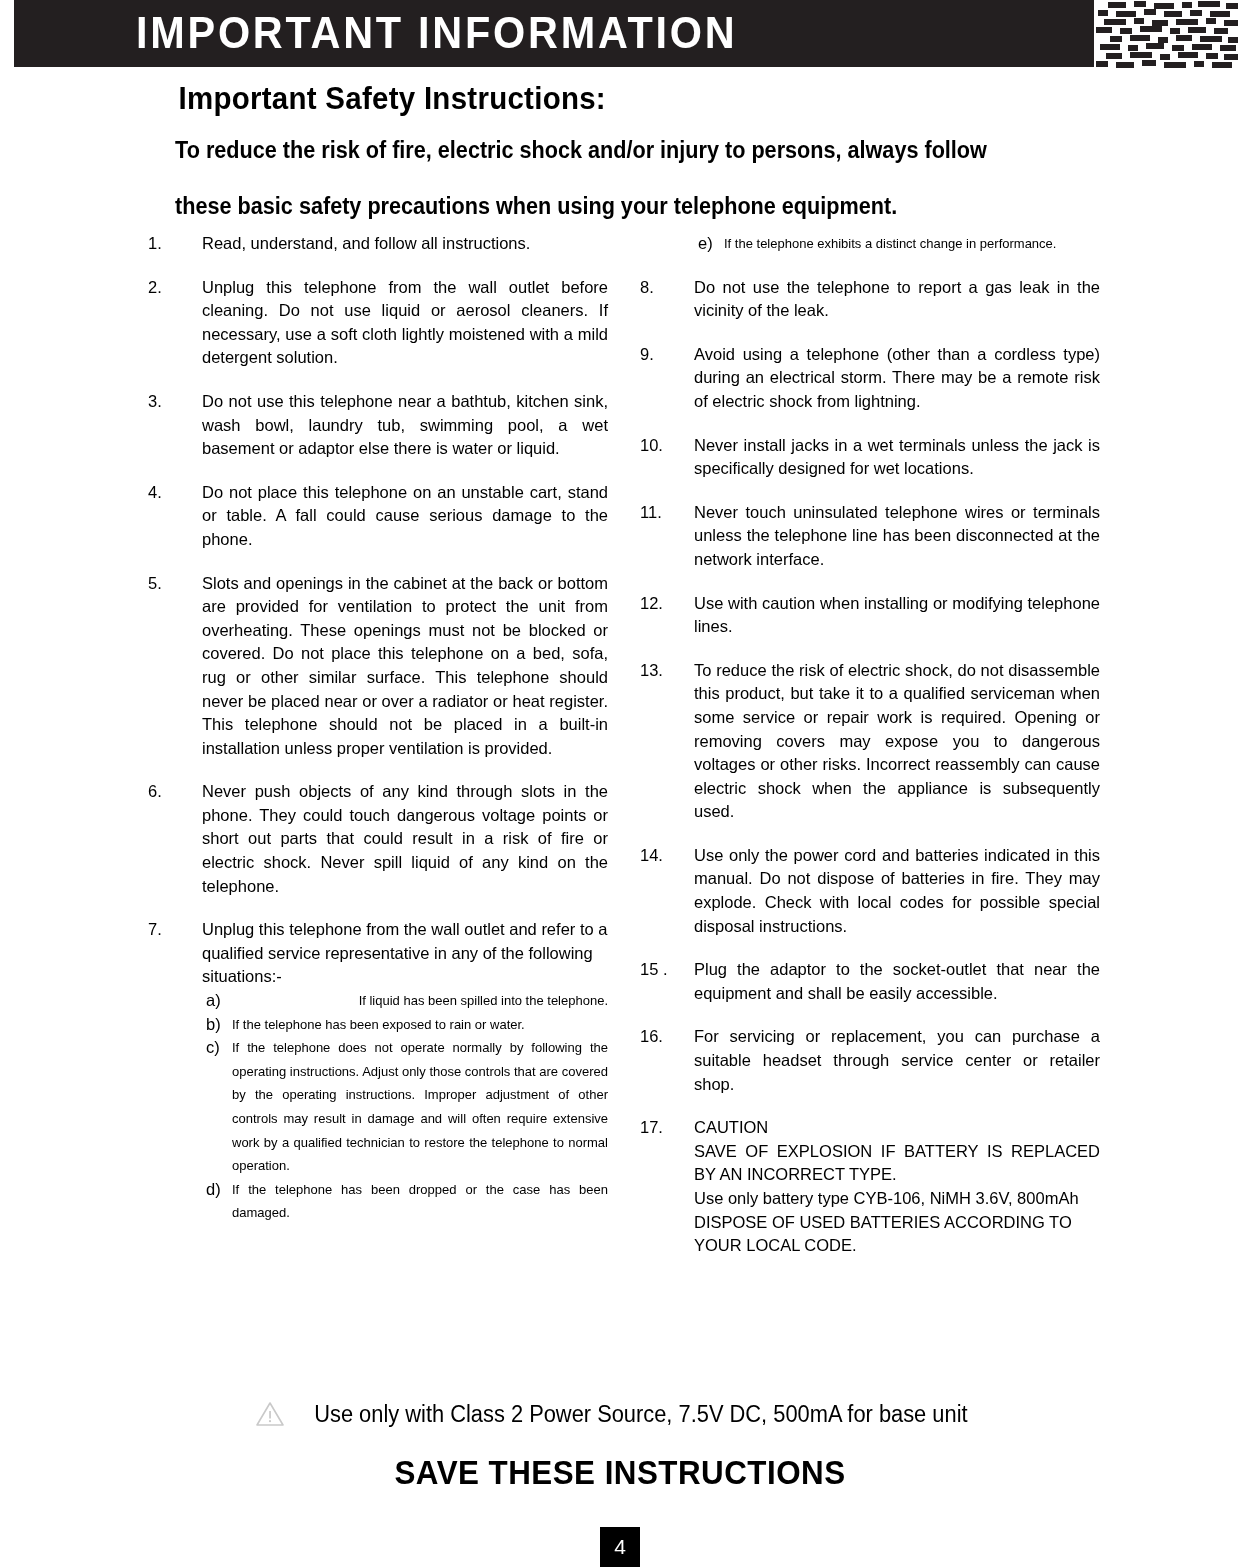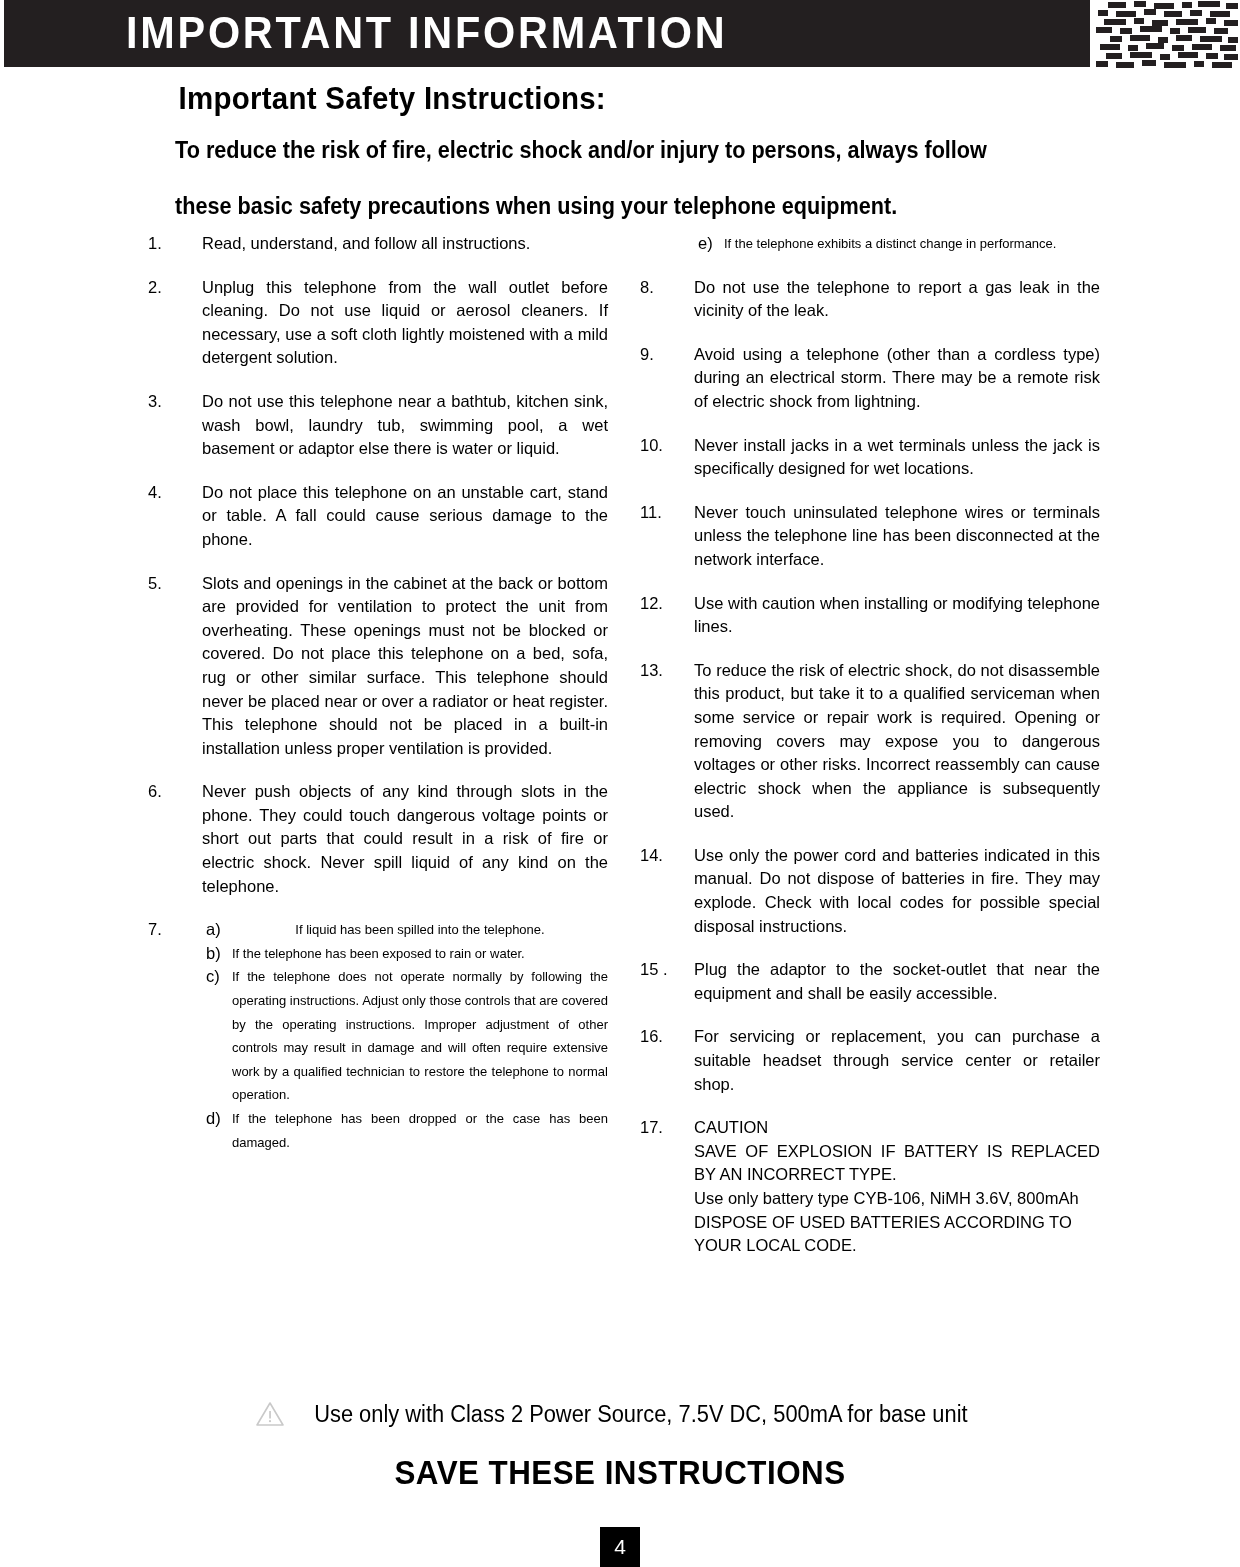--- a/index.html
+++ b/index.html
@@ -13,21 +13,21 @@
     height: 1567px;
     position: relative;
     font-family: "Liberation Sans", sans-serif;
     color: #000000;
     overflow: hidden;
   }
 
   
   .header-bar {
     position: absolute;
-    left: 4px;
+    left: 14px;
     top: 0;
     width: 1086px;
     height: 67px;
     background: #231f20;
   }
   .header-title {
     position: absolute;
     left: 122px;
     top: 2px;
     font-size: 45px;
@@ -137,21 +137,21 @@
     font-size: 16.5px;
     line-height: 23.6px;
   }
   .sub-text {
     flex: 1 1 auto;
     font-size: 13px;
     line-height: 23.6px;
     text-align: justify;
     text-justify: inter-word;
   }
-  .sub-text.nojust { text-align: center; }
+  .sub-text.nojust { text-align: right; }
 
   
   .footer {
     position: absolute;
     left: 0;
     top: 1400px;
     width: 1240px;
     text-align: center;
   }
   .class2-line {
@@ -302,20 +302,21 @@
     <div class="item">
       <div class="item-num">6.</div>
       <div class="item-body">
         <p>Never push objects of any kind through slots in the phone.   They could touch dangerous voltage points or short out parts that could result in a risk of fire or electric shock.   Never spill liquid of any kind on the telephone.</p>
       </div>
     </div>
 
     <div class="item">
       <div class="item-num">7.</div>
       <div class="item-body">
+        <p class="nojust">Unplug this telephone from the wall outlet and refer to a qualified service representative in any of the following situations:-</p>
         <div class="sublist">
           <div class="subitem">
             <span class="sub-marker">a)</span>
             <span class="sub-text nojust">If  liquid has been spilled into the telephone.</span>
           </div>
           <div class="subitem">
             <span class="sub-marker">b)</span>
             <span class="sub-text">If the telephone has been exposed to rain or water.</span>
           </div>
           <div class="subitem">

